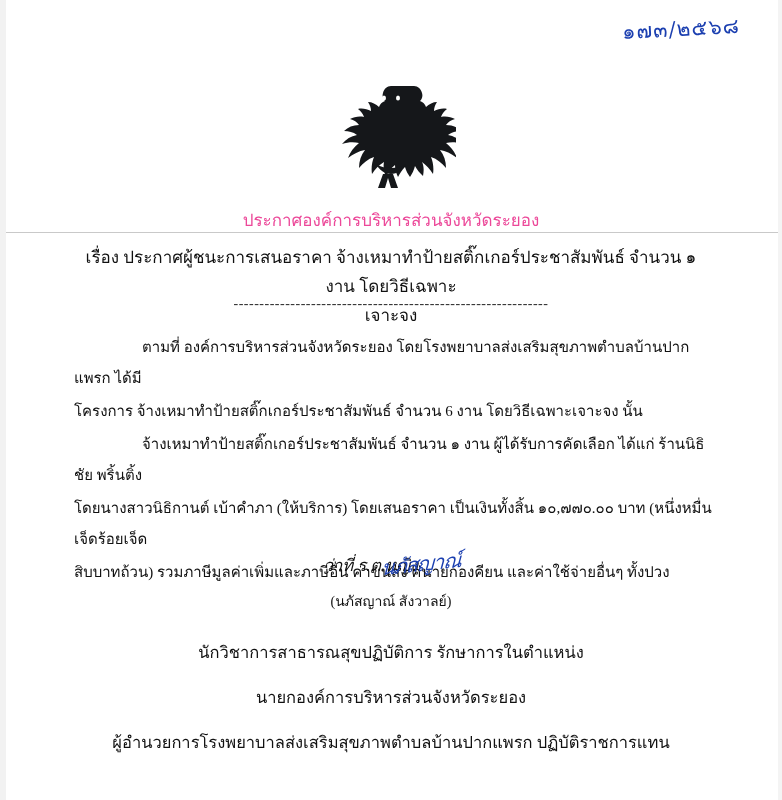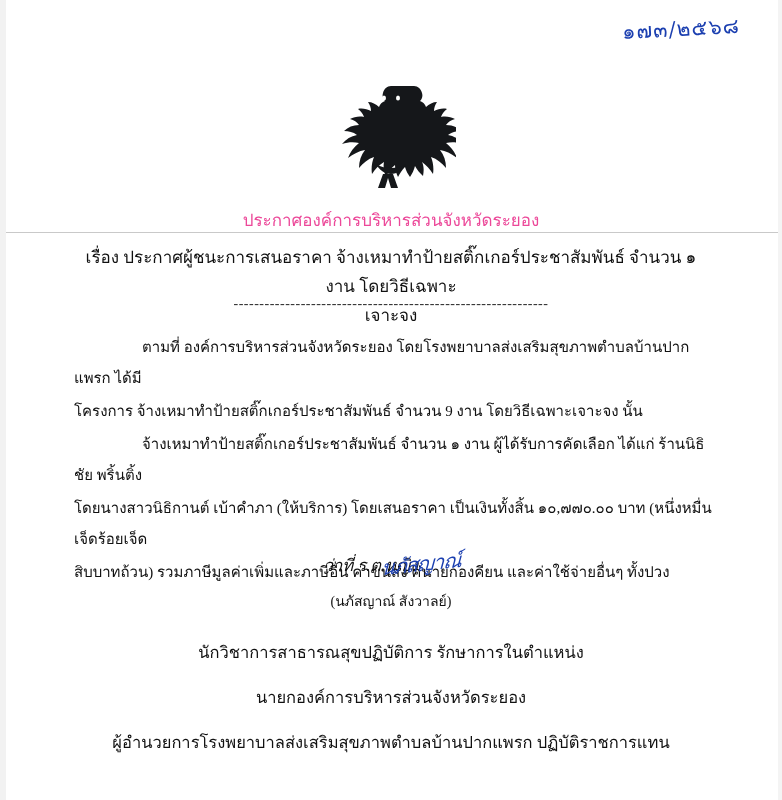--- a/index.html
+++ b/index.html
@@ -203,21 +203,21 @@
 
   <div class="subject-block">
     <div>เรื่อง ประกาศผู้ชนะการเสนอราคา จ้างเหมาทำป้ายสติ๊กเกอร์ประชาสัมพันธ์ จำนวน ๑ งาน โดยวิธีเฉพาะ</div>
     <div>เจาะจง</div>
   </div>
 
   <div class="dashline">-------------------------------------------------------------</div>
 
   <div class="body-block">
     <p class="para"><span class="indent"></span><span>ตามที่ องค์การบริหารส่วนจังหวัดระยอง โดยโรงพยาบาลส่งเสริมสุขภาพตำบลบ้านปากแพรก ได้มี</span></p>
-    <p class="para">โครงการ จ้างเหมาทำป้ายสติ๊กเกอร์ประชาสัมพันธ์ จำนวน 9 งาน โดยวิธีเฉพาะเจาะจง  นั้น</p>
+    <p class="para">โครงการ จ้างเหมาทำป้ายสติ๊กเกอร์ประชาสัมพันธ์ จำนวน 6 งาน โดยวิธีเฉพาะเจาะจง  นั้น</p>
     <p class="para"><span class="indent"></span><span>จ้างเหมาทำป้ายสติ๊กเกอร์ประชาสัมพันธ์ จำนวน ๑ งาน ผู้ได้รับการคัดเลือก ได้แก่ ร้านนิธิชัย พริ้นติ้ง</span></p>
     <p class="para">โดยนางสาวนิธิกานต์ เบ้าคำภา (ให้บริการ) โดยเสนอราคา เป็นเงินทั้งสิ้น ๑๐,๗๗๐.๐๐ บาท (หนึ่งหมื่นเจ็ดร้อยเจ็ด</p>
     <p class="para">สิบบาทถ้วน) รวมภาษีมูลค่าเพิ่มและภาษีอื่น ค่าขนส่ง ค่นายกองคียน และค่าใช้จ่ายอื่นๆ ทั้งปวง</p>
   </div>
 
 
   <div class="sign-rank">ว่าที่ ร.ต.หญิง</div>
 
   <div class="signature">
     <span class="sig-ink">นภัสญาณ์</span>

